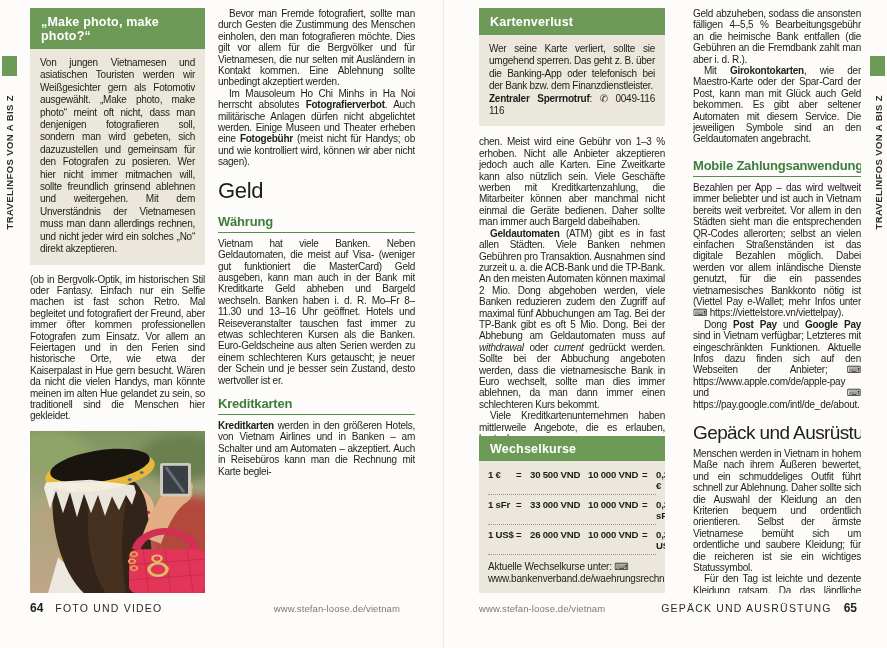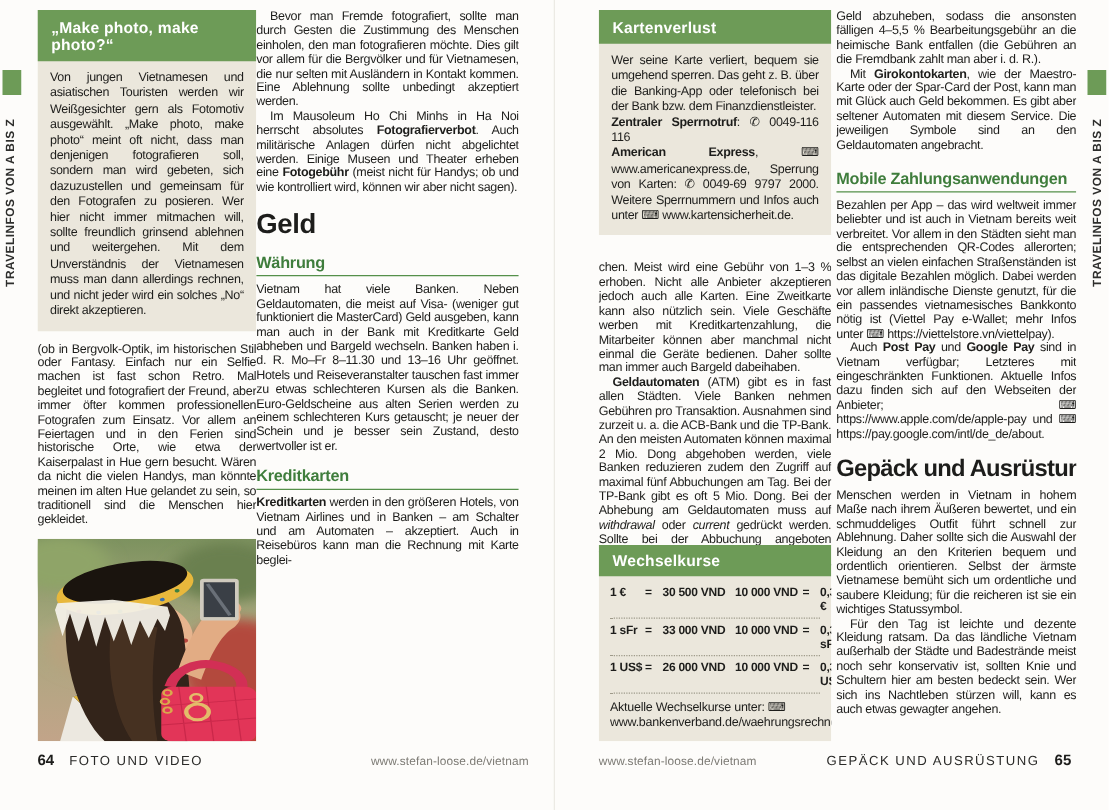--- a/index.html
+++ b/index.html
@@ -13,22 +13,22 @@
   .vtab-block{position:absolute;width:15px;height:20px;background:#6d9b57;}
   .page-left .vtab-block{left:2px;top:56px;}
   .page-right .vtab-block{right:2px;top:56px;}
   .vtab-text{position:absolute;width:150px;height:13px;line-height:13px;
              font-size:9.5px;font-weight:700;letter-spacing:.4px;color:#2e2e2c;
              transform:rotate(-90deg);white-space:nowrap;}
   .page-left .vtab-text{left:-66px;top:148px;}
   .page-right .vtab-text{left:359px;top:148px;}
 
   .cols{display:flex;height:585px;overflow:hidden;}
-  .page-left .cols{margin:8px 28px 0 30px;}
-  .page-right .cols{margin:8px 26px 0 35px;gap:4px;}
+  .page-left .cols{margin:8px 28px 0 30px;gap:13px;}
+  .page-right .cols{margin:8px 26px 0 35px;gap:28px;}
   .col{overflow:hidden;}
   .col1{width:175px;display:flex;flex-direction:column;}
   .col2{flex:1;}
   .col3{width:186px;position:relative;}
   .col4{flex:1;}
 
   
   p{margin:0;}
   .bodytext{font-size:10px;line-height:11.4px;letter-spacing:-0.25px;text-align:justify;}
   .ind{text-indent:11px;}
@@ -36,41 +36,41 @@
   .seg-i{font-style:italic;}
 
   
   .infobox{background:#ebe7dc;}
   .infobox-head{background:#6d9b57;color:#ffffff;font-weight:700;font-size:12.5px;
                 padding:7px 11px 6px;letter-spacing:.2px;}
   .infobox-body{padding:8px 10px 9px;}
   .infobox-body .bodytext{font-size:10px;line-height:12.4px;}
 
   
-  .bighead{font-size:22px;font-weight:700;letter-spacing:-0.3px;margin:10px 0 2px;white-space:nowrap;}
+  .bighead{font-size:22px;font-weight:400;letter-spacing:-0.3px;margin:10px 0 2px;white-space:nowrap;}
   .bighead.tight{font-size:19px;letter-spacing:-0.6px;margin:12px 0 4px;}
   .greenhead{color:#3f7d3c;font-weight:700;font-size:13px;border-bottom:1.5px solid #55904a;
              padding-bottom:3px;margin:10px 0 5px;white-space:nowrap;letter-spacing:-0.2px;}
 
   
   .ratebox{position:absolute;left:0;right:0;bottom:0;background:#ebe7dc;}
   .ratebox .infobox-head{padding:6px 11px 5px;}
   .ratebox .infobox-body{padding:4px 9px 8px;}
   .rate-row{display:grid;grid-template-columns:28px 14px 58px 54px 14px 1fr;
             font-size:9.6px;font-weight:700;letter-spacing:-0.2px;
             padding:4px 0 3px;border-bottom:1px dotted #9e9a8a;}
   .rate-note{font-size:10px;line-height:12.2px;letter-spacing:-0.2px;margin-top:6px;}
 
   
   .photo-wrap{position:relative;flex:1;margin-top:9px;overflow:hidden;}
   .photo-wrap svg{display:block;width:100%;height:100%;}
 
   
   .footer{position:absolute;top:601px;display:flex;align-items:baseline;gap:12px;}
-  .page-left .footer{left:30px;right:20px;}
+  .page-left .footer{left:30px;right:43px;}
   .page-right .footer{left:35px;right:30px;}
   .pagenum{font-weight:700;font-size:12px;}
   .section{font-size:10.5px;letter-spacing:1.2px;color:#2a2a28;}
   .spacer{flex:1;}
   .url{font-size:9.5px;color:#7c7a74;letter-spacing:.1px;}
 </style>
 </head>
 <body>
 
 <div class="spread">
@@ -176,26 +176,25 @@
   <div class="page page-right">
     <div class="vtab-block"></div>
     <div class="vtab-text">TRAVELINFOS VON A BIS Z</div>
 
     <div class="cols">
 
       <div class="col col3">
         <div class="infobox">
           <div class="infobox-head">Kartenverlust</div>
           <div class="infobox-body">
-            <p class="bodytext">Wer seine Karte verliert, bequem sie umgehend sperren. Das geht z. B. über die Banking-App oder telefonisch bei der Bank bzw. dem Finanzdienstleister.</p>
+            <p class="bodytext">Wer seine Karte verliert, sollte sie umgehend sperren. Das geht z. B. über die Banking-App oder telefonisch bei der Bank bzw. dem Finanzdienstleister.</p>
             <p class="bodytext"><span class="seg-b">Zentraler Sperrnotruf</span><span>: ✆ 0049-116 116</span></p>
-            <p class="bodytext"><span class="seg-b">American Express</span><span>, ⌨ www.americanexpress.de, Sperrung von Karten: ✆ 0049-69 9797 2000. Weitere Sperrnummern und Infos auch unter ⌨ www.kartensicherheit.de.</span></p>
           </div>
         </div>
-        <p class="bodytext" style="margin-top:21px;">chen. Meist wird eine Gebühr von 1–3 % erhoben. Nicht alle Anbieter akzeptieren jedoch auch alle Karten. Eine Zweitkarte kann also nützlich sein. Viele Geschäfte werben mit Kreditkartenzahlung, die Mitarbeiter können aber manchmal nicht einmal die Geräte bedienen. Daher sollte man immer auch Bargeld dabeihaben.</p>
+        <p class="bodytext" style="margin-top:10px;">chen. Meist wird eine Gebühr von 1–3 % erhoben. Nicht alle Anbieter akzeptieren jedoch auch alle Karten. Eine Zweitkarte kann also nützlich sein. Viele Geschäfte werben mit Kreditkartenzahlung, die Mitarbeiter können aber manchmal nicht einmal die Geräte bedienen. Daher sollte man immer auch Bargeld dabeihaben.</p>
         <p class="bodytext ind"><span class="seg-b">Geldautomaten</span><span> (ATM) gibt es in fast allen Städten. Viele Banken nehmen Gebühren pro Transaktion. Ausnahmen sind zurzeit u. a. die ACB-Bank und die TP-Bank. An den meisten Automaten können maximal 2 Mio. Dong abgehoben werden, viele Banken reduzieren zudem den Zugriff auf maximal fünf Abbuchungen am Tag. Bei der TP-Bank gibt es oft 5 Mio. Dong. Bei der Abhebung am Geldautomaten muss auf </span><span class="seg-i">withdrawal</span><span> oder </span><span class="seg-i">current</span><span> gedrückt werden. Sollte bei der Abbuchung angeboten werden, dass die vietnamesische Bank in Euro wechselt, sollte man dies immer ablehnen, da man dann immer einen schlechteren Kurs bekommt.</span></p>
         <p class="bodytext ind">Viele Kreditkartenunternehmen haben mittlerweile Angebote, die es erlauben, kostenlos</p>
 
         <div class="ratebox">
           <div class="infobox-head">Wechselkurse</div>
           <div class="infobox-body">
             <div class="rate-row">
               <span>1 €</span>
               <span>=</span>
               <span>30 500 VND</span>
@@ -222,21 +221,21 @@
             <p class="rate-note">Aktuelle Wechselkurse unter: ⌨ www.bankenverband.de/waehrungsrechner</p>
           </div>
         </div>
       </div>
 
       <div class="col col4">
         <p class="bodytext">Geld abzuheben, sodass die ansonsten fälligen 4–5,5 % Bearbeitungsgebühr an die heimische Bank entfallen (die Gebühren an die Fremdbank zahlt man aber i. d. R.).</p>
         <p class="bodytext ind"><span>Mit </span><span class="seg-b">Girokontokarten</span><span>, wie der Maestro-Karte oder der Spar-Card der Post, kann man mit Glück auch Geld bekommen. Es gibt aber seltener Automaten mit diesem Service. Die jeweiligen Symbole sind an den Geldautomaten angebracht.</span></p>
         <h2 class="greenhead" style="margin-top:13px;">Mobile Zahlungsanwendungen</h2>
         <p class="bodytext">Bezahlen per App – das wird weltweit immer beliebter und ist auch in Vietnam bereits weit verbreitet. Vor allem in den Städten sieht man die entsprechenden QR-Codes allerorten; selbst an vielen einfachen Straßenständen ist das digitale Bezahlen möglich. Dabei werden vor allem inländische Dienste genutzt, für die ein passendes vietnamesisches Bankkonto nötig ist (Viettel Pay e-Wallet; mehr Infos unter ⌨ https://viettelstore.vn/viettelpay).</p>
-        <p class="bodytext ind"><span>Auch </span><span class="seg-b">Post Pay</span><span> und </span><span class="seg-b">Google Pay</span><span> sind in Vietnam verfügbar; Letzteres mit eingeschränkten Funktionen. Aktuelle Infos dazu finden sich auf den Webseiten der Anbieter; ⌨ https://www.apple.com/de/apple-pay und ⌨ https://pay.google.com/intl/de_de/about.</span></p>
+        <p class="bodytext ind"><span>Dong </span><span class="seg-b">Post Pay</span><span> und </span><span class="seg-b">Google Pay</span><span> sind in Vietnam verfügbar; Letzteres mit eingeschränkten Funktionen. Aktuelle Infos dazu finden sich auf den Webseiten der Anbieter; ⌨ https://www.apple.com/de/apple-pay und ⌨ https://pay.google.com/intl/de_de/about.</span></p>
         <h1 class="bighead tight">Gepäck und Ausrüstung</h1>
         <p class="bodytext">Menschen werden in Vietnam in hohem Maße nach ihrem Äußeren bewertet, und ein schmuddeliges Outfit führt schnell zur Ablehnung. Daher sollte sich die Auswahl der Kleidung an den Kriterien bequem und ordentlich orientieren. Selbst der ärmste Vietnamese bemüht sich um ordentliche und saubere Kleidung; für die reicheren ist sie ein wichtiges Statussymbol.</p>
         <p class="bodytext ind">Für den Tag ist leichte und dezente Kleidung ratsam. Da das ländliche Vietnam außerhalb der Städte und Badestrände meist noch sehr konservativ ist, sollten Knie und Schultern hier am besten bedeckt sein. Wer sich ins Nachtleben stürzen will, kann es auch etwas gewagter angehen.</p>
       </div>
     </div>
 
     <div class="footer">
       <span class="url">www.stefan-loose.de/vietnam</span>
       <span class="spacer"></span>
       <span class="section">GEPÄCK UND AUSRÜSTUNG</span>

